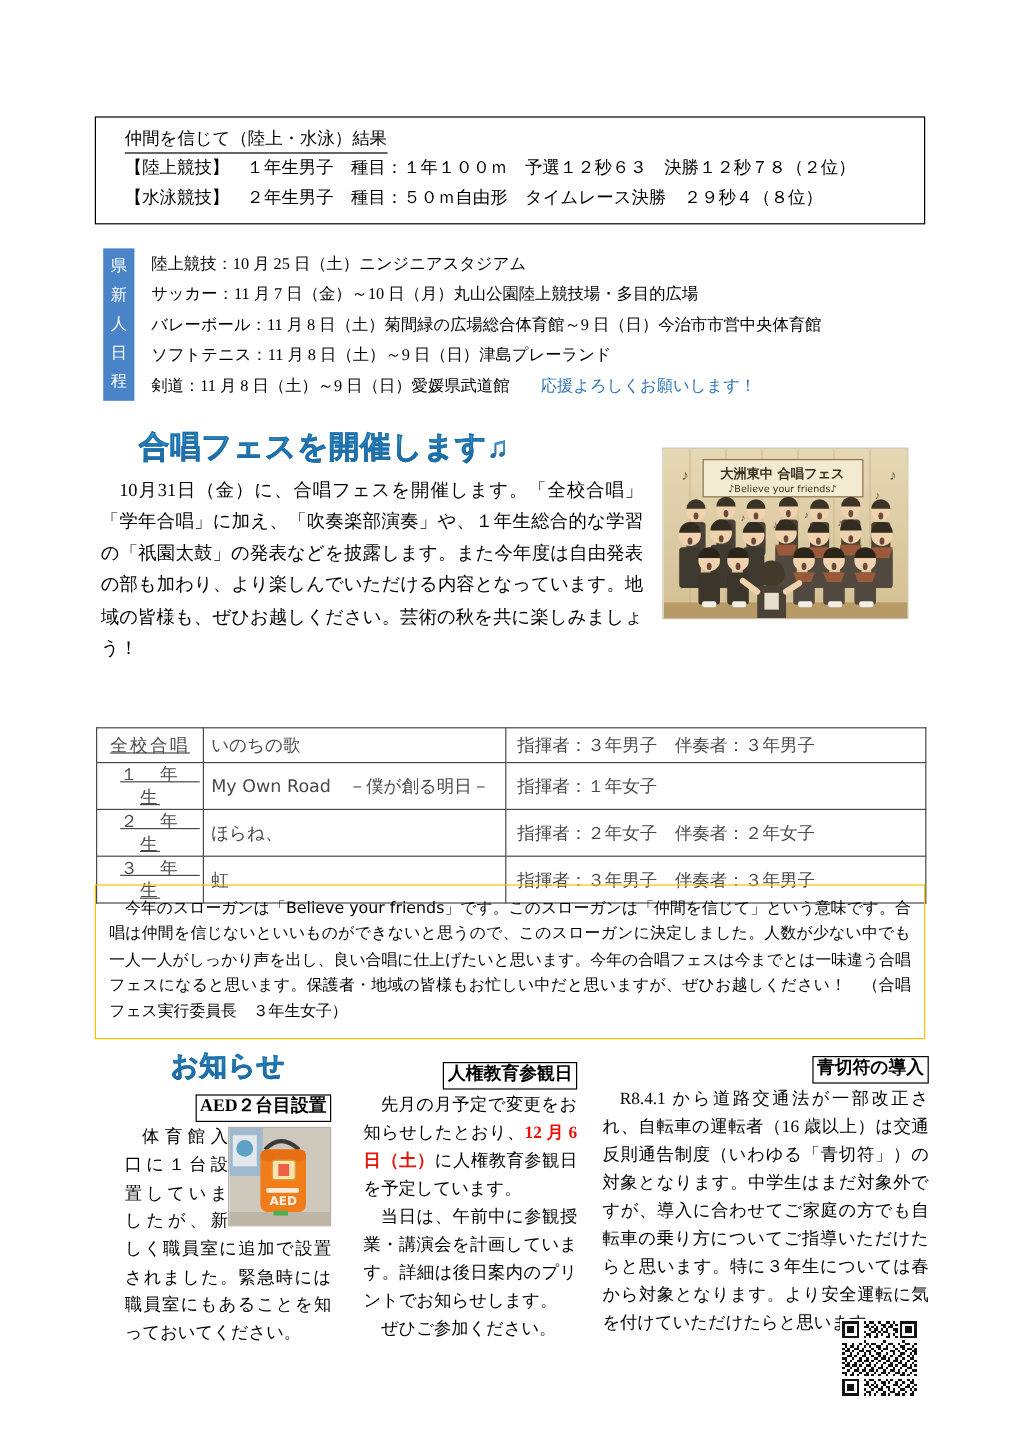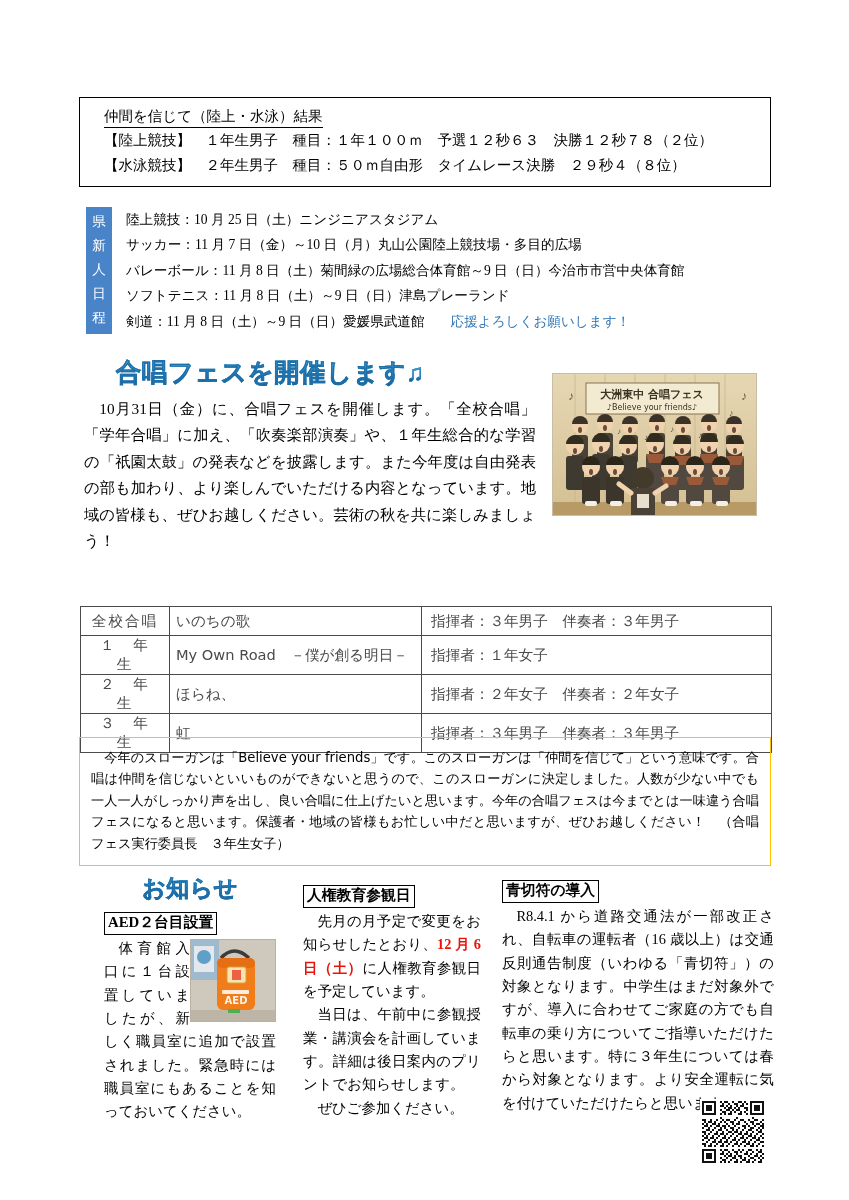--- a/index.html
+++ b/index.html
@@ -89,21 +89,21 @@
     position: absolute; left: 80px; top: 606px; width: 691px;
     border-collapse: collapse; table-layout: fixed;
     color: #4a4a4a;
   }
   .songs td {
     border: 1px solid #4a4a4a; height: 29px;
     font-size: 14.6px; padding: 0 6px;
     font-family: "DejaVu Sans", sans-serif;
     letter-spacing: 0px;
   }
-  .songs .c1 { width: 89px; text-align: center; letter-spacing: 2px; }
+  .songs .c1 { width: 89px; text-align: center; letter-spacing: 2px; text-decoration: underline; }
   .songs .c2 { width: 252px; text-align: left; }
   .songs .c3 { width: 350px; text-align: left; padding-left: 9px; }
 
   
   .slogan {
     position: absolute; left: 79px; top: 737px; width: 692px;
     border: 1.3px solid #ffc000;
     padding: 9px 11px 11px 11px;
     font-family: "DejaVu Sans", sans-serif;
     font-size: 13.2px; line-height: 1.62;
@@ -122,21 +122,21 @@
     line-height: 1.35; white-space: nowrap;
   }
   .col {
     position: absolute; font-size: 14.4px; line-height: 1.62;
     text-align: justify; text-justify: inter-character;
   }
   .col p { margin:0; text-indent: 1em; }
   .col-aed  { left: 104px; top: 911px; width: 172px; }
   .col-jinken { left: 303px; top: 884px; width: 178px; }
   .col-ao   { left: 502px; top: 879px; width: 272px; }
-  .col .headline { text-align:left; text-indent:0; margin-bottom: 2px; }
+  .col .headline { text-align:right; text-indent:0; margin-bottom: 2px; }
   .red { color: #e8140c; font-weight: bold; }
 
   .aed-photo {
     float: right; width: 86px; height: 83px; margin: 2px 0 0 6px;
     border: 1px solid #b9b2a4; overflow: hidden; shape-outside: border-box;
   }
 
   
   .footer {
     position: absolute; left: 176px; top: 1101px; width: 520px;

